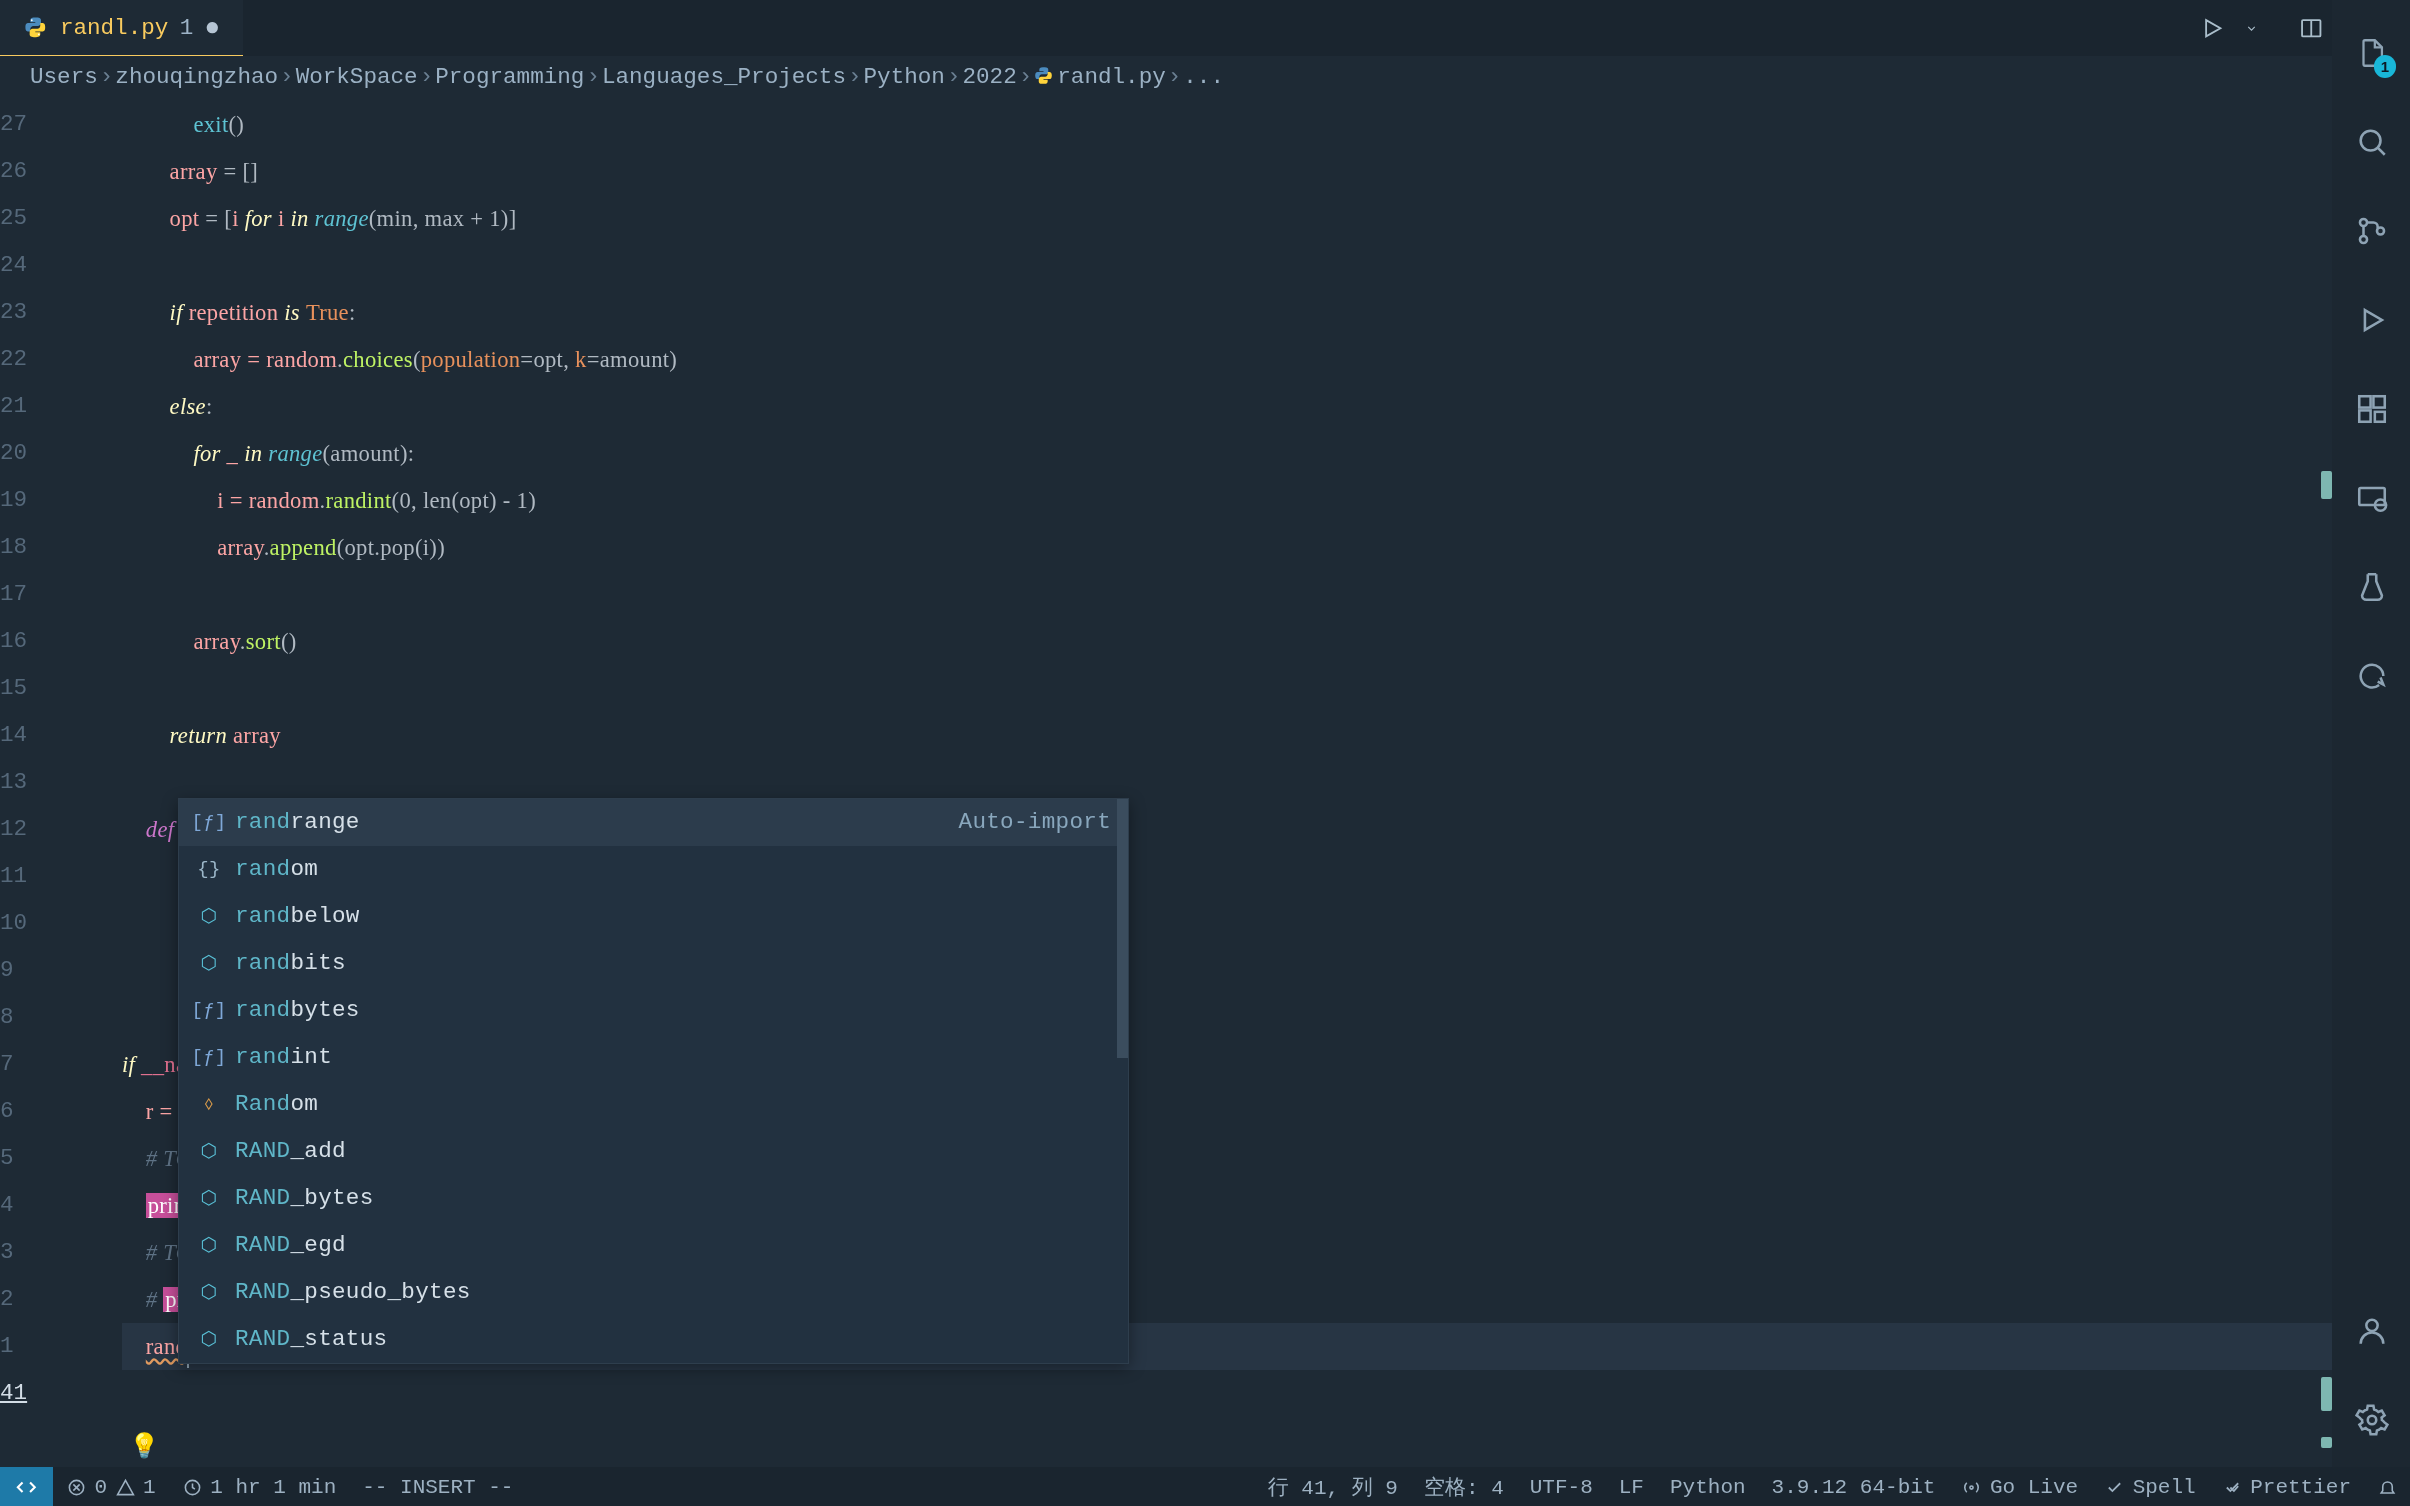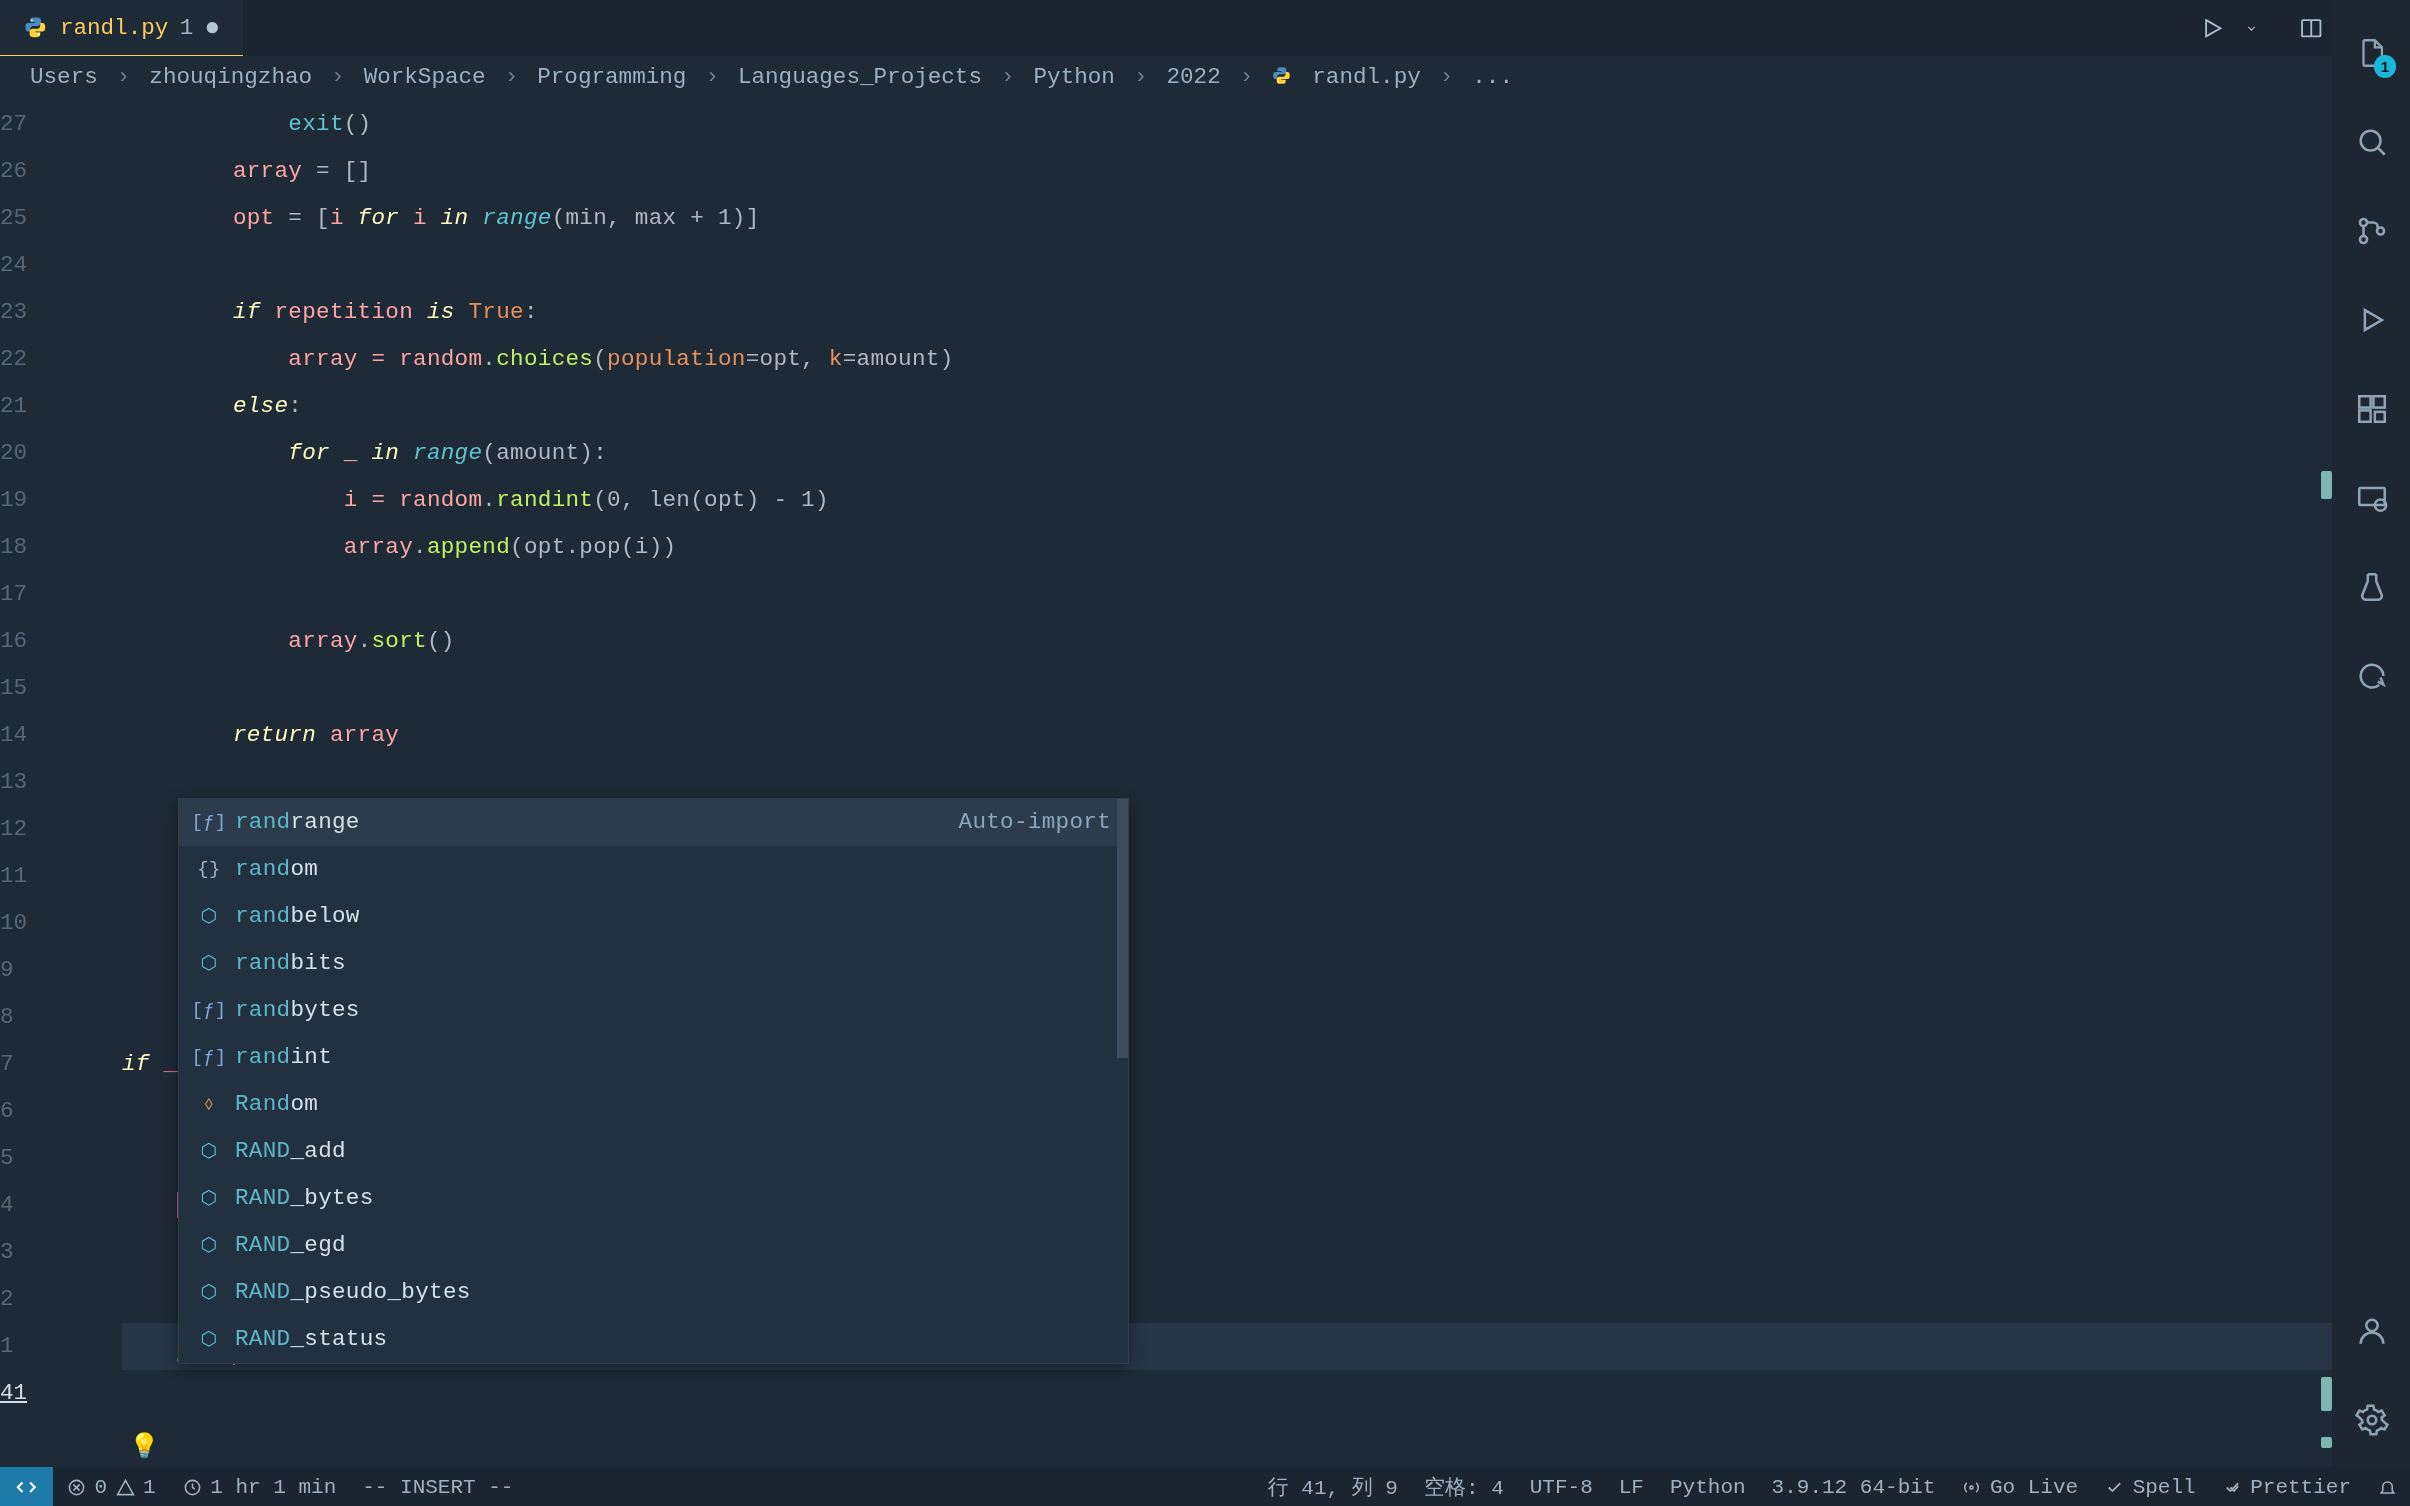--- a/index.html
+++ b/index.html
@@ -17,34 +17,34 @@
 .tab-bar { display: flex; align-items: center; height: 56px; background: #1a252f; }
 .tab { display: flex; align-items: center; gap: 11.3px; padding: 0 22.6px; height: 56px; background: #1e2a35; border-bottom: 1.9px solid #f9cb5f; }
 .tab .py-icon { width: 26px; height: 26px; display: inline-flex; align-items: center; justify-content: center; font-size: 21px; }
 .tab .name { color: #f9cb5f; font-size: 22.6px; }
 .tab .badge { color: #9db3c7; font-size: 22.6px; }
 .tab .dirty { color: #b6c5d4; font-size: 26px; }
 .tab-actions { margin-left: auto; display: flex; gap: 32px; padding-right: 26px; color: #aabecb; }
 .tab-actions .icon { width: 28px; height: 28px; display: inline-flex; align-items: center; justify-content: center; }
 
 
-.breadcrumbs { display: flex; align-items: center; gap: 19px; padding: 7.5px 30px 11.3px 30px; color: #9bb1c4; font-size: 22.6px; }
+.breadcrumbs { display: flex; align-items: center; gap: 2px; padding: 7.5px 30px 11.3px 30px; color: #9bb1c4; font-size: 22.6px; }
 .breadcrumbs .sep { color: #6a7f92; }
 .breadcrumbs .crumb { white-space: nowrap; }
 .breadcrumbs .py-icon-sm { width: 21px; height: 21px; display: inline-flex; }
 
 
 .editor { display: flex; height: calc(100% - 56px - 41px - 40px); }
 .gutter { width: 122px; text-align: left; padding-right: 19px; color: #55687a; font-size: 22.6px; user-select: none; position: relative; }
 .gutter .ln { height: 47px; line-height: 47px; }
 .gutter .ln.current { color: #d3dde6; text-decoration: underline; }
 .gutter .bulb { position: absolute; right: -38px; bottom: 0; height: 47px; line-height:47px; color: #e7c66a; font-size: 24.5px; }
 
 .code { position: relative; flex: 1; font-size: 22.6px; letter-spacing: 0.3px; }
-.line { height: 47px; line-height: 47px; white-space: pre; }
+.line { height: 47px; line-height: 47px; white-space: pre; font-family: Liberation Serif, serif; }
 
 
 .kw { color: #fef9c3; font-style: italic; }
 .def { color: #cc76cb; font-style: italic; }
 .fn { color: #62c1d0; }
 .id { color: #fca5a5; }
 .param { color: #e8915c; }
 .punct { color: #b0b9c2; }
 .boollit { color: #e8915c; }
 .builtin { color: #5ec3d3; font-style: italic; }

